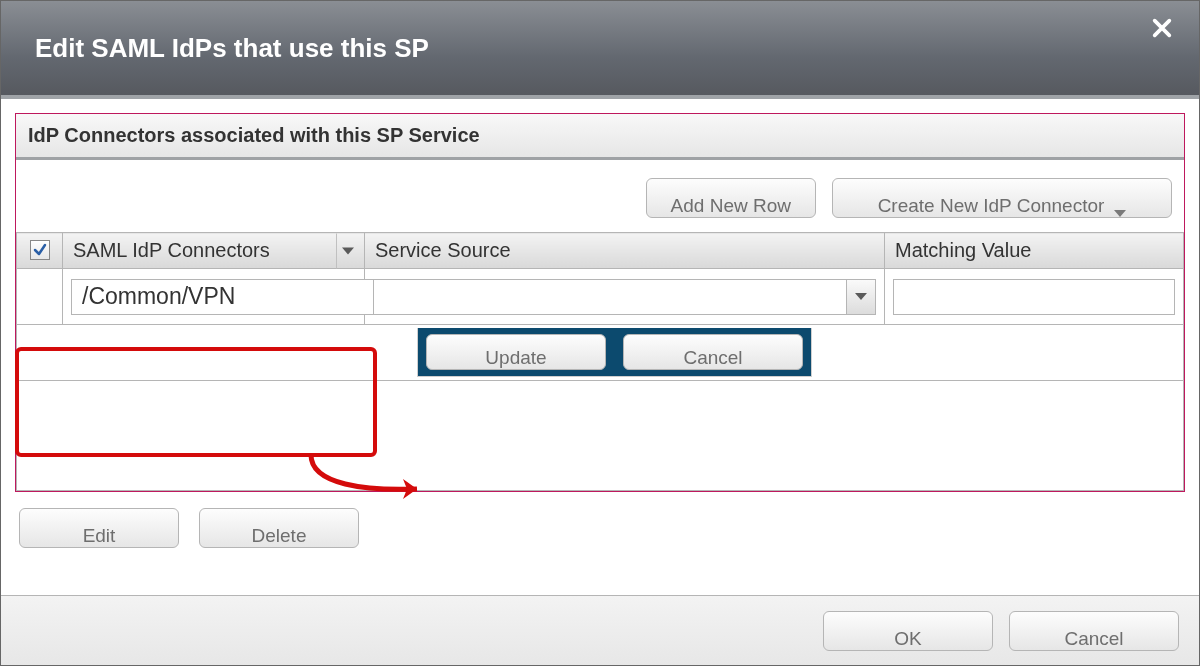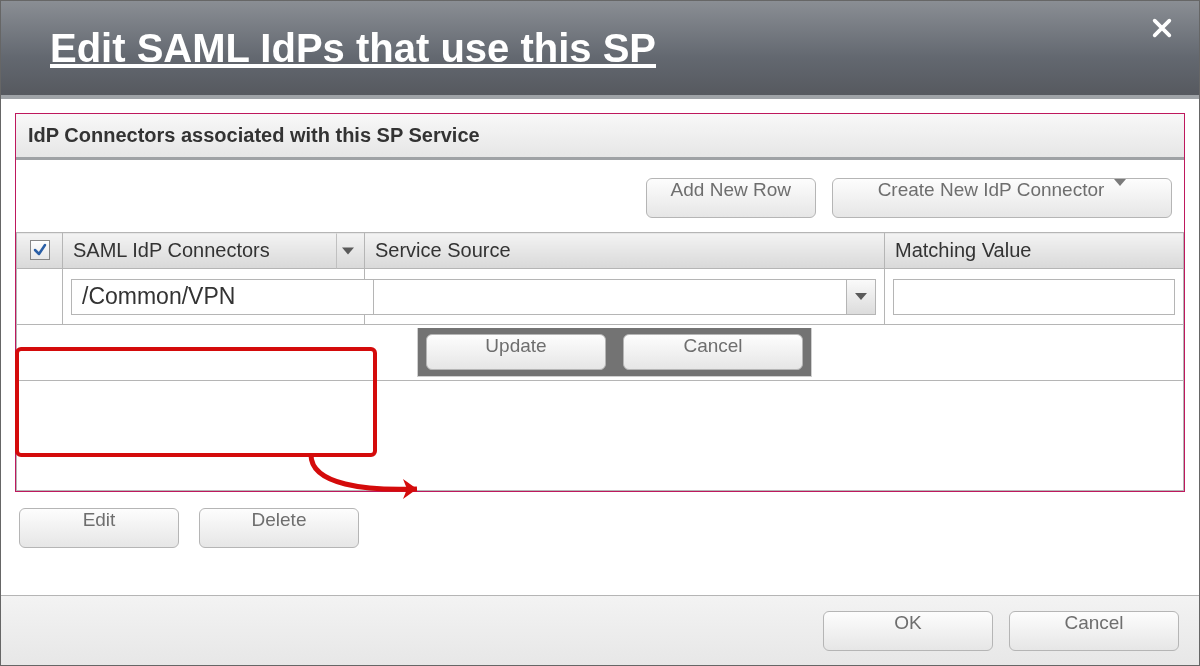--- a/index.html
+++ b/index.html
@@ -20,25 +20,24 @@
   .titlebar {
     height: 98px;
     background: linear-gradient(#8a8e94, #636870 60%, #56595f);
     border-bottom: 4px solid #9fa3a7;
     display: flex;
     align-items: center;
     padding: 0 34px;
     position: relative;
   }
   .titlebar h1 {
-    margin: 15px;
+    margin: 0;
     color: #fff;
-    font-size: 40px;
+    font-size: 26px;
     font-weight: bold;
-    text-decoration: underline;
   }
   .close-x {
     position: absolute;
     right: 22px; top: 16px;
     width: 26px; height: 26px;
     cursor: pointer;
   }
   .close-x svg { display:block; }
 
   .body {
@@ -65,21 +64,21 @@
 
   .toolbar {
     display: flex;
     justify-content: flex-end;
     gap: 16px;
     padding: 18px 12px 14px 12px;
   }
 
   .btn {
     display: inline-flex;
-    align-items: flex-start;
+    align-items: flex-end;
     justify-content: center;
     gap: 10px;
     height: 40px;
     padding: 0 24px;
     font-size: 19px;
     color: #6e6e6e;
     background: linear-gradient(#fdfdfd, #e6e6e6);
     border: 1px solid #b5b5b5;
     border-radius: 6px;
     cursor: pointer;
@@ -174,21 +173,21 @@
   .combo .drop .tri {
     width:0;height:0;
     border-left:6px solid transparent;
     border-right:6px solid transparent;
     border-top:7px solid #5a5a5a;
   }
   .row-actions-wrap {
     border: 1px solid #cfcfcf;
     border-top: none;
     display: inline-block;
-    background: #737373;
+    background: #0c4a6e;
     padding: 6px 8px;
     margin-left: 400px;
   }
 
   .tbody-pad td { height: 110px !important; border-left:1px solid #b5b5b5;border-right:1px solid #b5b5b5;border-bottom:1px solid #b5b5b5; }
 
   .bottom-actions {
     display:flex; gap: 20px;
     padding: 16px 4px 16px 4px;
   }

